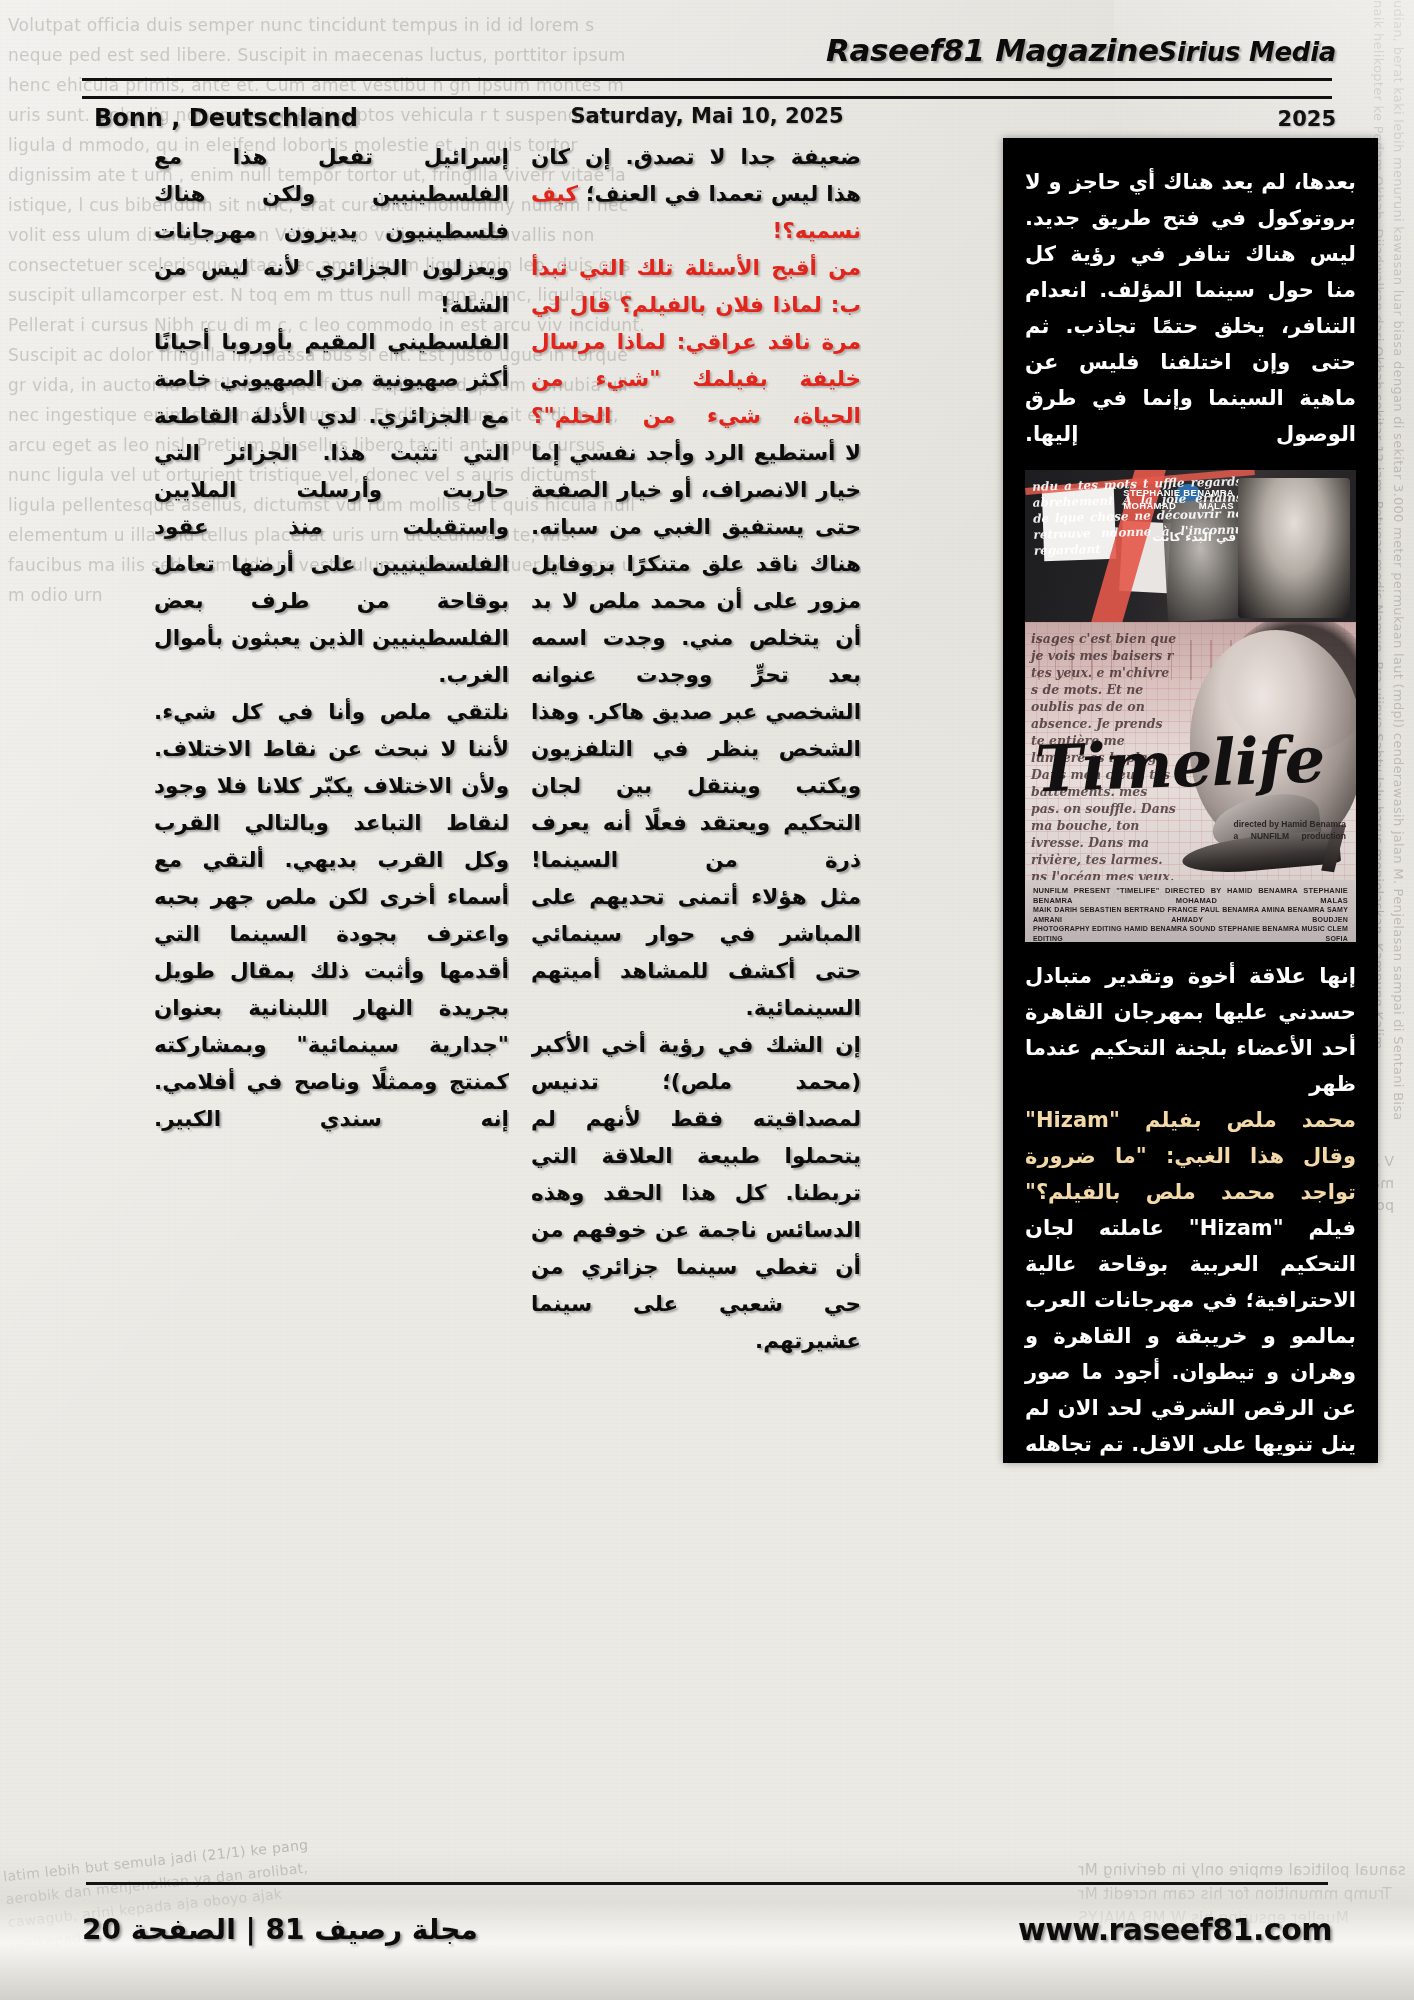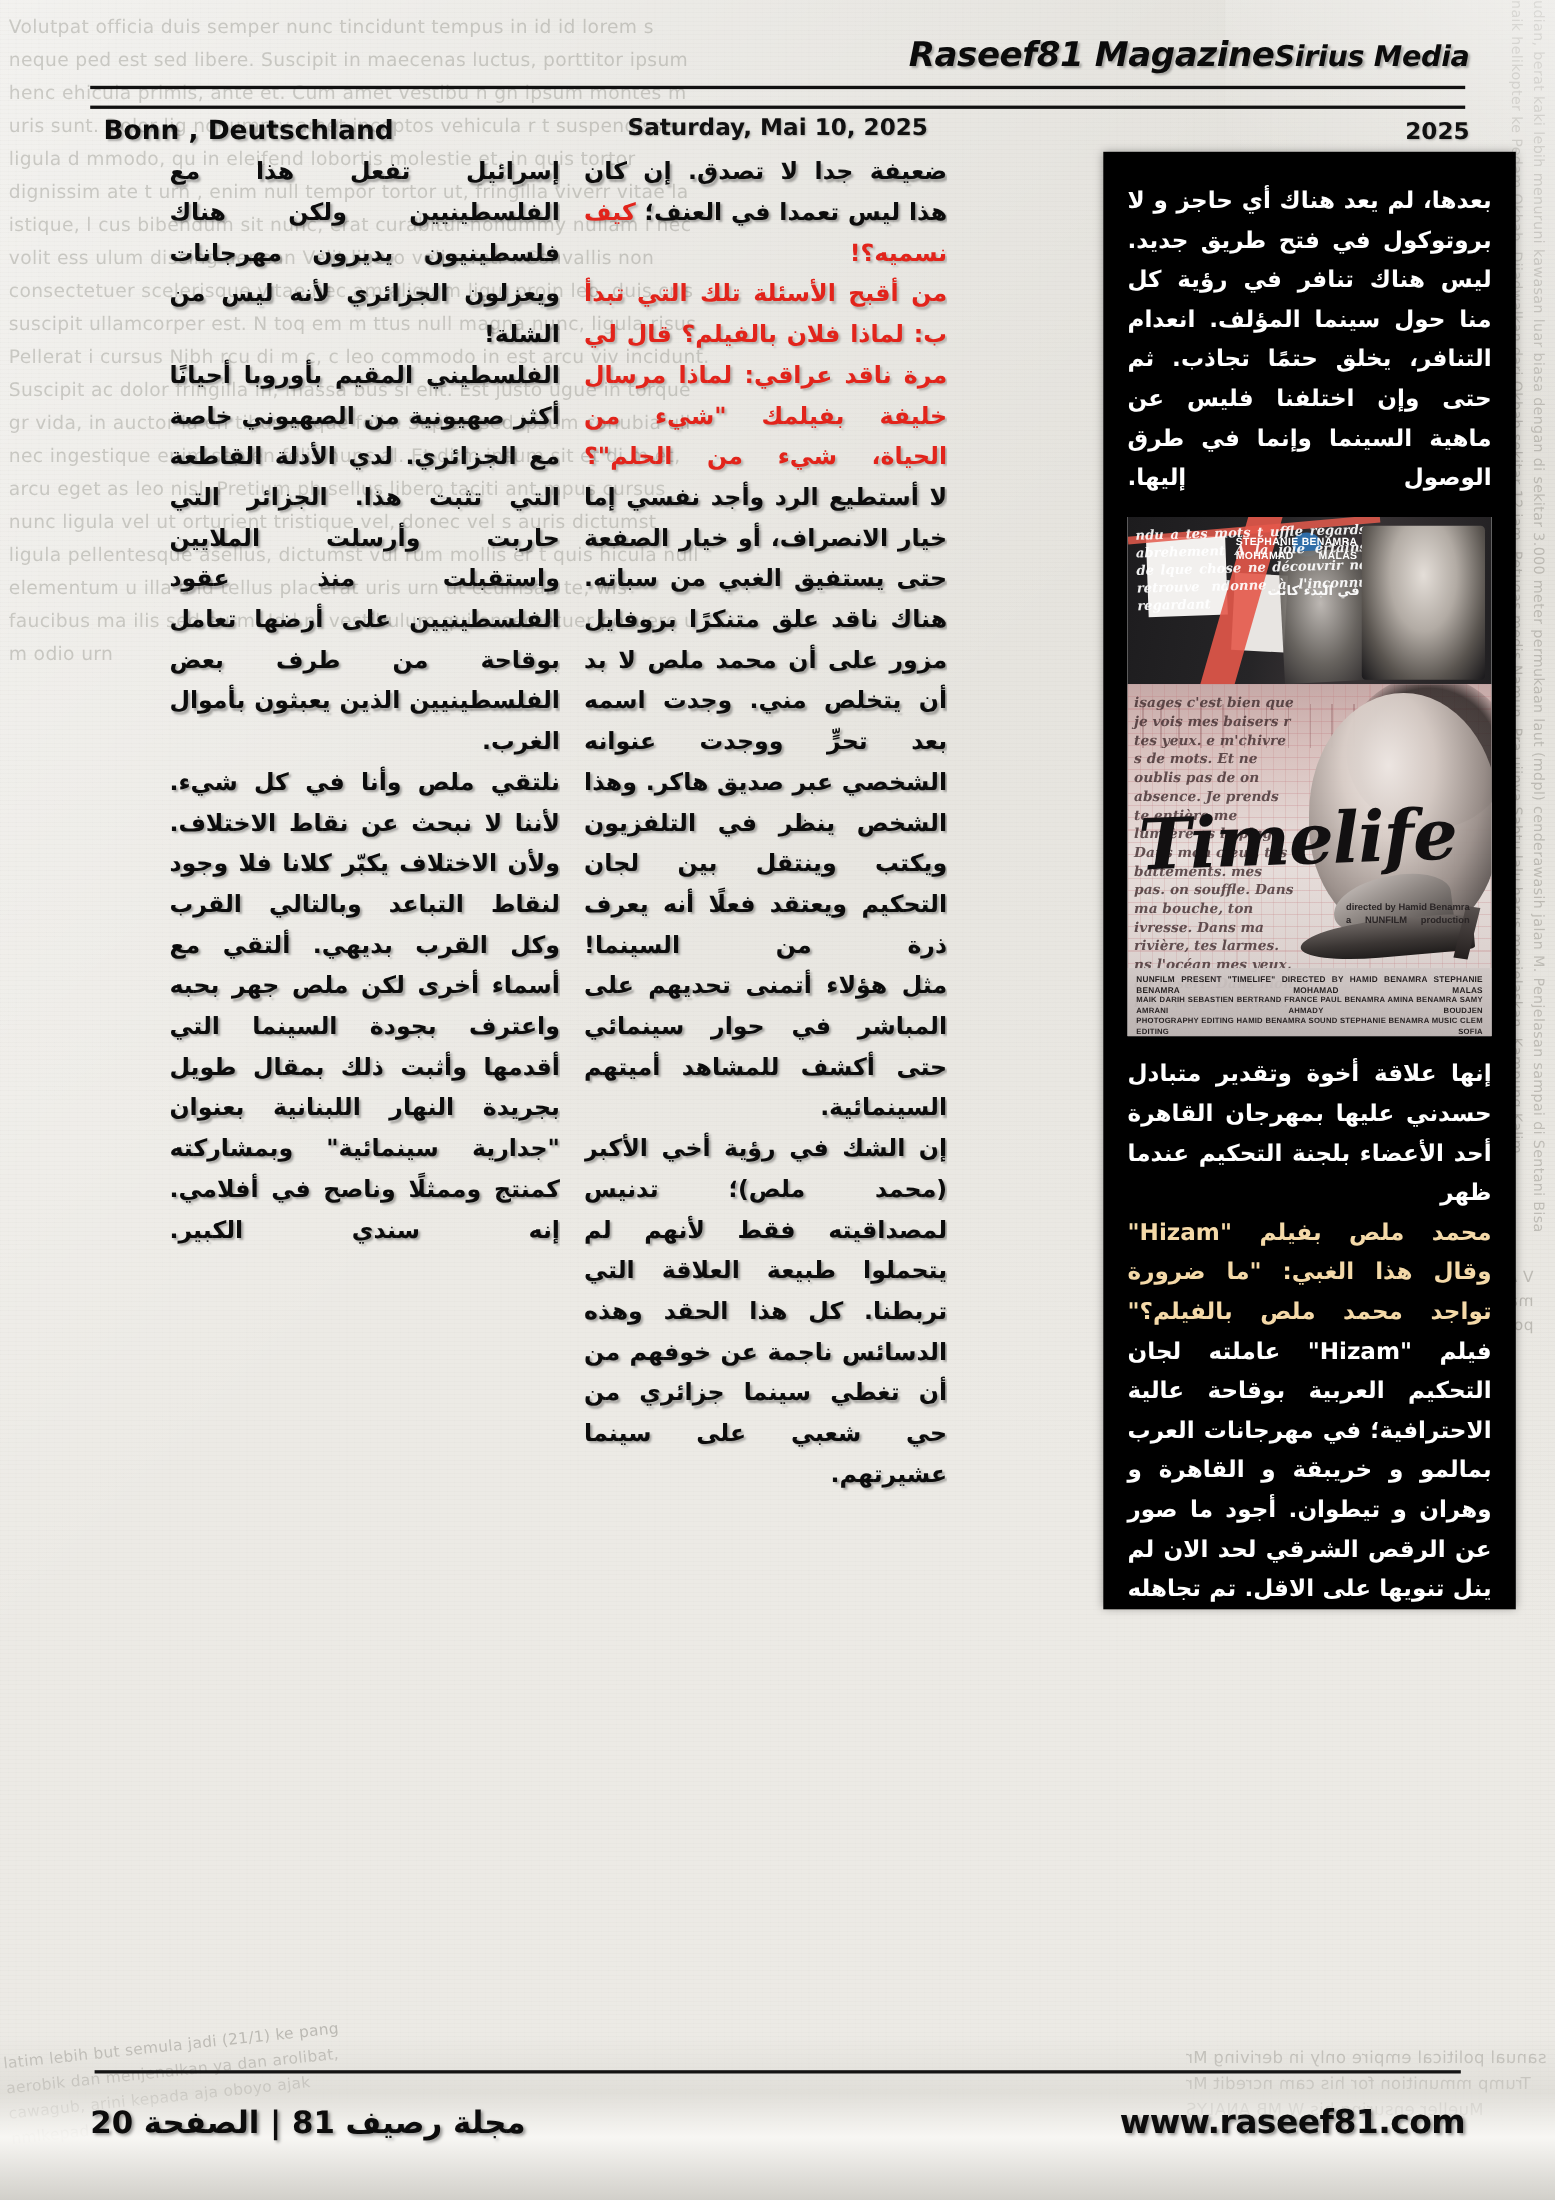--- a/index.html
+++ b/index.html
@@ -333,21 +333,21 @@
     font-family: "DejaVu Serif", serif;
     font-style: italic;
     font-size: 64px;
     color: #121011;
     letter-spacing: -1px;
     line-height: 60px;
     text-align: center;
     transform: rotate(-2deg);
   }
   .pm-directed {
-    position: absolute; right: 20px; top: 196px;
+    position: absolute; right: 10px; top: 196px;
     color: #2a2526; font-size: 8.5px; line-height: 12px;
     text-align: right; font-family: "Liberation Sans", sans-serif;
     font-weight: bold;
   }
   .pm-credits {
     position: absolute; left: 0; right: 0; bottom: 0; height: 62px;
     background: linear-gradient(180deg, rgba(208,200,198,0.94) 0%, rgba(186,178,176,0.96) 100%);
     color: #241f20;
     font-size: 7px; line-height: 9.5px;
     padding: 6px 8px;

